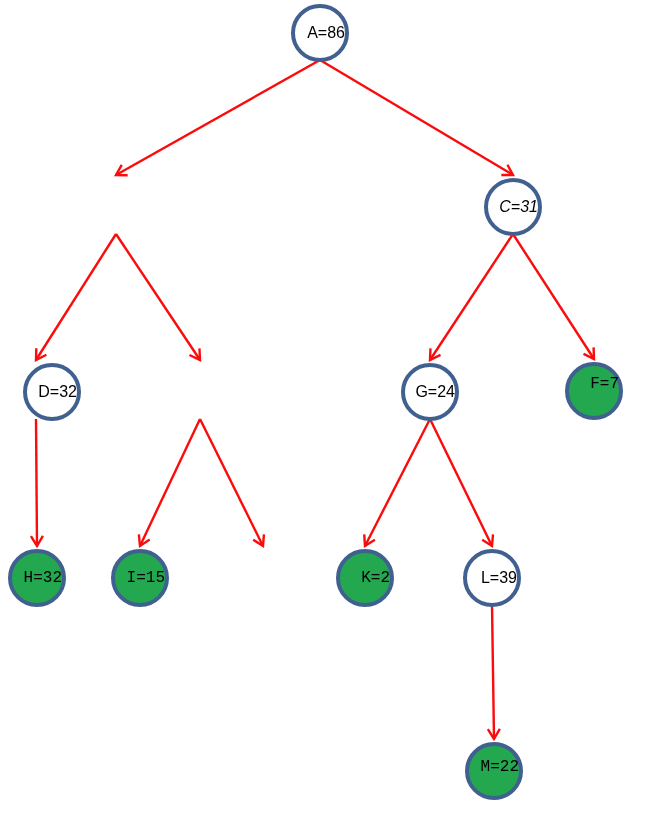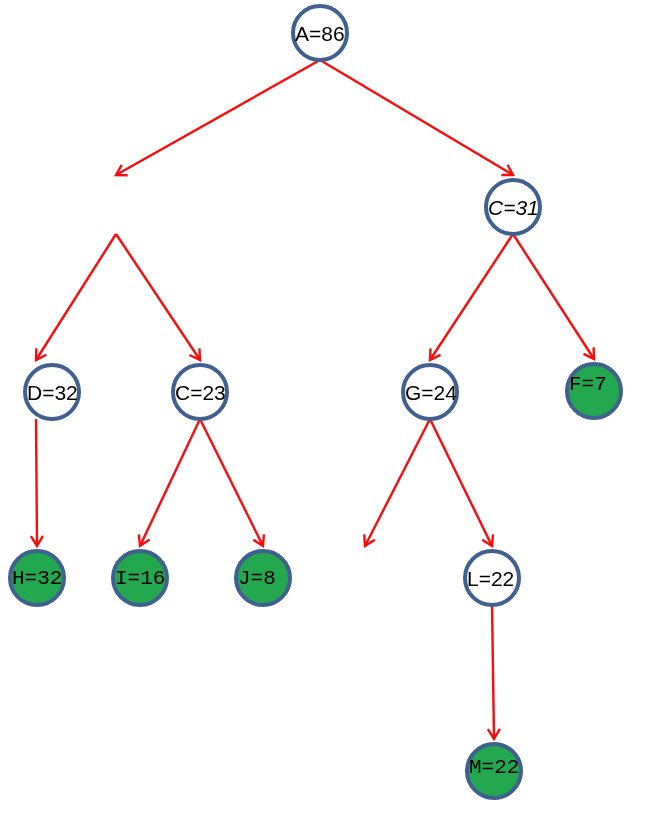--- a/index.html
+++ b/index.html
@@ -28,23 +28,23 @@
     width: 645px;
     height: 815px;
   }
   .node {
     position: absolute;
     box-sizing: border-box;
     border-radius: 50%;
     border: var(--bw, 4px) solid var(--border, #40618F);
     display: flex;
     align-items: center;
-    justify-content: flex-start;
+    justify-content: flex-end;
     color: var(--text, #000000);
-    font-size: 21px;
+    font-size: 16px;
     line-height: 1;
     white-space: nowrap;
   }
   .node.white { background: var(--fill-white, #ffffff); }
   .node.green { background: var(--fill-green, #23A84F); font-family: Liberation Mono, monospace; }
 </style>
 </head>
 <body>
 
 <div class="canvas">
@@ -70,38 +70,35 @@
   <div id="nodes" class="nodes-layer">
       <div class="node white" style="height: 58px; width: 58px; left: 291px; top: 4px;">
         <span>A=86</span>
       </div>
       <div class="node white" style="height: 58px; width: 58px; left: 484px; top: 178px; font-style: italic;">
         <span>C=31</span>
       </div>
       <div class="node white" style="height: 58px; width: 58px; left: 23px; top: 363px;">
         <span>D=32</span>
       </div>
-      <div class="node white" style="height: 58px; width: 58px; left: 171px; top: 363px;">
-        <span>C=23</span>
-      </div>
       <div class="node white" style="height: 58px; width: 58px; left: 401px; top: 363px;">
         <span>G=24</span>
       </div>
       <div class="node green" style="height: 58px; width: 58px; left: 565px; top: 362px;">
         <span style="transform: translateY(-7px);">F=7</span>
       </div>
       <div class="node green" style="height: 58px; width: 58px; left: 8px; top: 549px;">
         <span>H=32</span>
       </div>
       <div class="node green" style="height: 58px; width: 58px; left: 111px; top: 549px;">
-        <span>I=16</span>
+        <span>I=15</span>
       </div>
-      <div class="node green" style="height: 58px; width: 58px; left: 234px; top: 549px;">
-        <span>J=8</span>
+      <div class="node green" style="height: 58px; width: 58px; left: 336px; top: 549px;">
+        <span>K=2</span>
       </div>
       <div class="node white" style="height: 58px; width: 58px; left: 463px; top: 549px;">
-        <span>L=22</span>
+        <span>L=39</span>
       </div>
       <div class="node green" style="height: 58px; width: 58px; left: 465px; top: 742px;">
         <span style="transform: translateY(-4px);">M=22</span>
       </div>
     </div>
 </div>
 
 </body></html>

